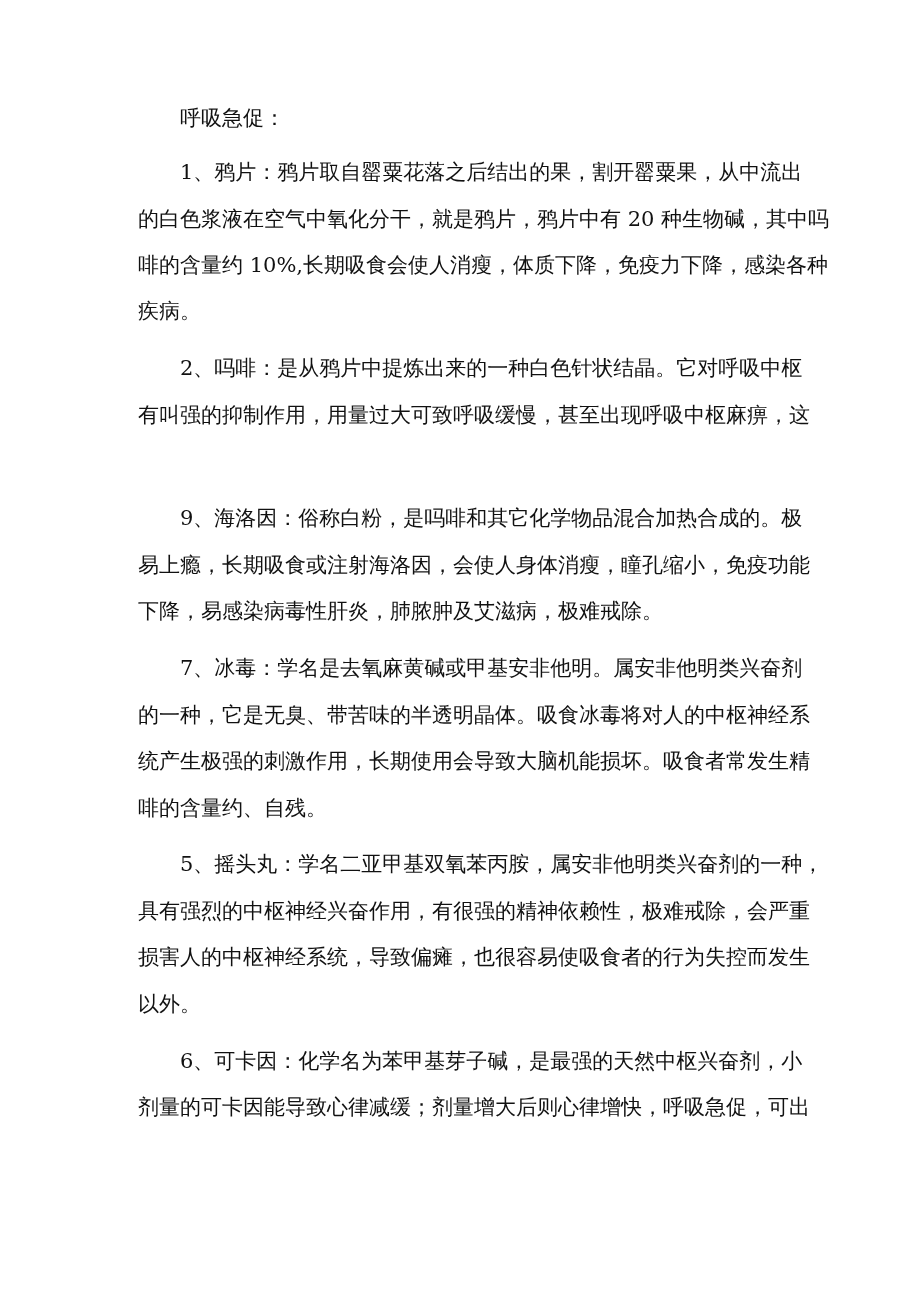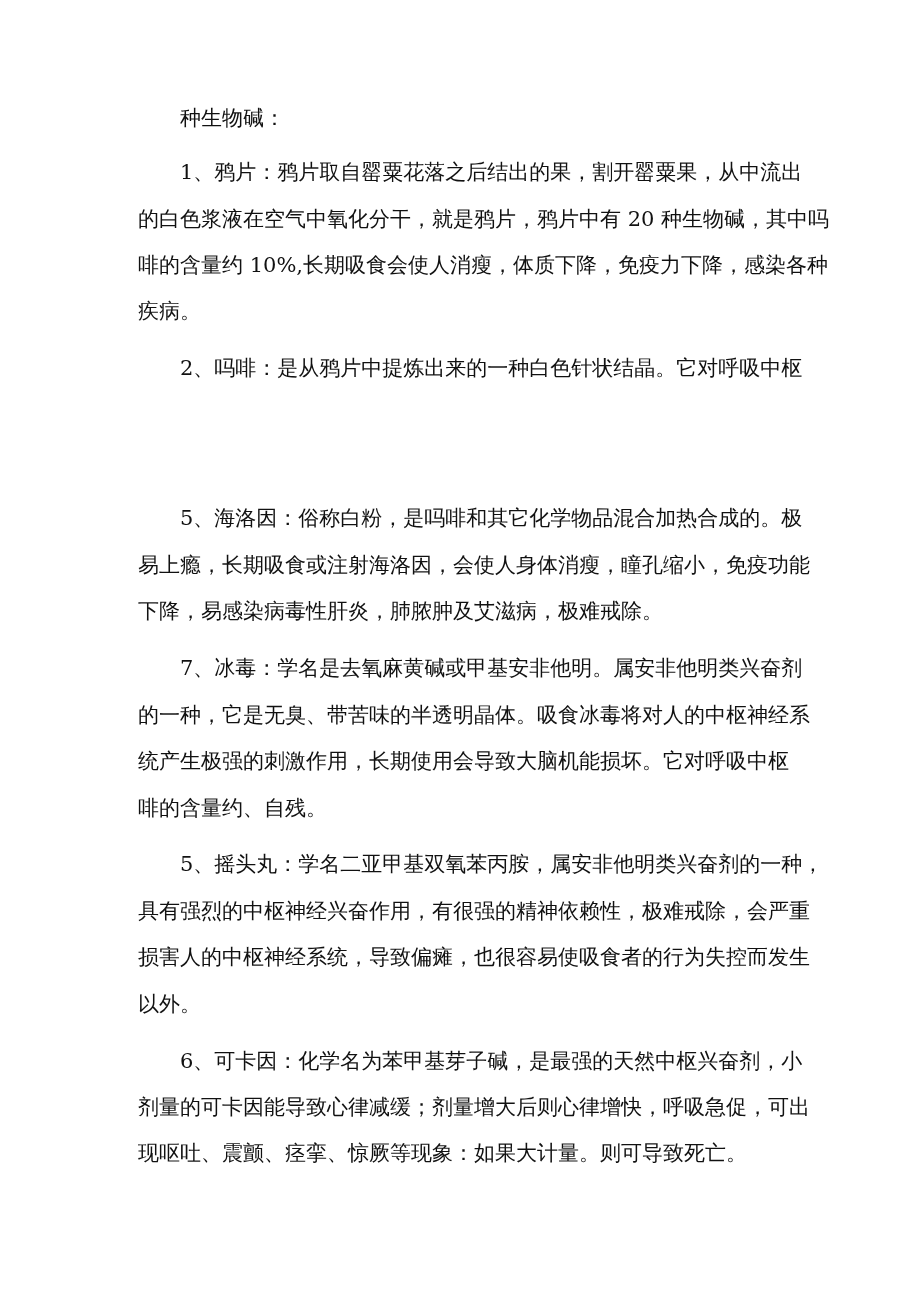--- a/index.html
+++ b/index.html
@@ -8,39 +8,39 @@
   .page { position:absolute; left:0; top:0; width:920px; height:1301px; }
   .line { position:absolute; left:138px; width:643px; height:30px; font-size:21px; line-height:30px;
           white-space:nowrap; text-align:justify; text-align-last:justify; }
   .line.indent { left:180px; width:601px; }
   .line.last { text-align-last:left; }
 </style>
 </head>
 <body>
 
 <div class="page">
-  <div class="line indent last" style="top:103px">种生物碱：</div>
+  <div class="line indent last" style="top:103px">呼吸急促：</div>
 
   <div class="line indent" style="top:157px">1、鸦片：鸦片取自罂粟花落之后结出的果，割开罂粟果，从中流出</div>
   <div class="line" style="top:204px">的白色浆液在空气中氧化分干，就是鸦片，鸦片中有 20 种生物碱，其中吗</div>
   <div class="line" style="top:250px">啡的含量约 10%,长期吸食会使人消瘦，体质下降，免疫力下降，感染各种</div>
   <div class="line last" style="top:296px">疾病。</div>
 
   <div class="line indent" style="top:353px">2、吗啡：是从鸦片中提炼出来的一种白色针状结晶。它对呼吸中枢</div>
+  <div class="line" style="top:400px">有叫强的抑制作用，用量过大可致呼吸缓慢，甚至出现呼吸中枢麻痹，这</div>
 
-  <div class="line indent" style="top:503px">5、海洛因：俗称白粉，是吗啡和其它化学物品混合加热合成的。极</div>
+  <div class="line indent" style="top:503px">9、海洛因：俗称白粉，是吗啡和其它化学物品混合加热合成的。极</div>
   <div class="line last" style="top:596px">下降，易感染病毒性肝炎，肺脓肿及艾滋病，极难戒除。</div>
   <div class="line" style="top:550px">易上瘾，长期吸食或注射海洛因，会使人身体消瘦，瞳孔缩小，免疫功能</div>
 
   <div class="line indent" style="top:653px">7、冰毒：学名是去氧麻黄碱或甲基安非他明。属安非他明类兴奋剂</div>
   <div class="line" style="top:700px">的一种，它是无臭、带苦味的半透明晶体。吸食冰毒将对人的中枢神经系</div>
-  <div class="line" style="top:746px">统产生极强的刺激作用，长期使用会导致大脑机能损坏。它对呼吸中枢</div>
+  <div class="line" style="top:746px">统产生极强的刺激作用，长期使用会导致大脑机能损坏。吸食者常发生精</div>
   <div class="line last" style="top:793px">啡的含量约、自残。</div>
 
   <div class="line indent" style="top:849px">5、摇头丸：学名二亚甲基双氧苯丙胺，属安非他明类兴奋剂的一种，</div>
   <div class="line" style="top:896px">具有强烈的中枢神经兴奋作用，有很强的精神依赖性，极难戒除，会严重</div>
   <div class="line" style="top:942px">损害人的中枢神经系统，导致偏瘫，也很容易使吸食者的行为失控而发生</div>
   <div class="line last" style="top:989px">以外。</div>
 
   <div class="line indent" style="top:1046px">6、可卡因：化学名为苯甲基芽子碱，是最强的天然中枢兴奋剂，小</div>
   <div class="line" style="top:1092px">剂量的可卡因能导致心律减缓；剂量增大后则心律增快，呼吸急促，可出</div>
-  <div class="line last" style="top:1138px">现呕吐、震颤、痉挛、惊厥等现象：如果大计量。则可导致死亡。</div>
 </div>
 
 </body></html>

